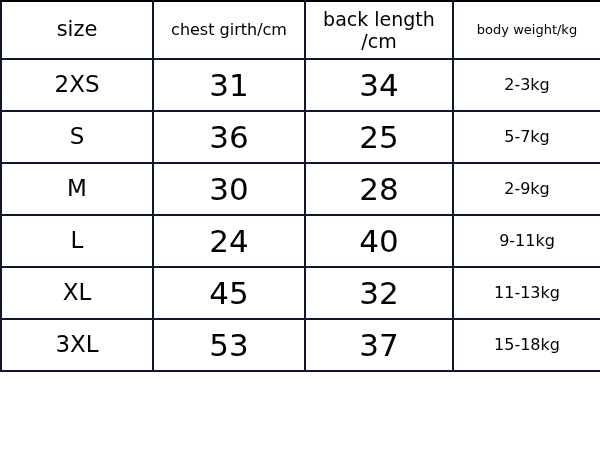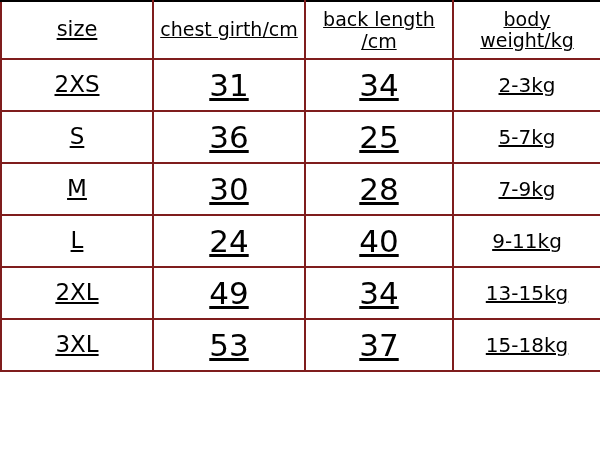--- a/index.html
+++ b/index.html
@@ -12,64 +12,63 @@
     height: 456px;
     overflow: hidden;
     font-family: "DejaVu Sans", sans-serif;
     color: #000000;
   }
   .sheet {
     position: relative;
     width: 600px;
     height: 396px;
     box-sizing: border-box;
-    text-decoration: underline;
   }
   table.size-table {
     border-collapse: collapse;
     width: 600px;
     table-layout: fixed;
   }
   table.size-table td {
-    border: 2px solid #7f1d1d;
+    border: 2px solid #0f172a;
     text-align: center;
     vertical-align: middle;
     padding: 0;
     line-height: 1.12;
     color: #000;
   }
   
   col.c0 { width: 152px; }
   col.c1 { width: 152px; }
   col.c2 { width: 148px; }
   col.c3 { width: 148px; }
 
   
   tr.header-row td {
     height: 56px;
     font-size: 19px;
     font-weight: 400;
   }
   tr.header-row td.col-size { font-size: 21px; }
-  tr.header-row td.col-chest { font-size: 19px; }
+  tr.header-row td.col-chest { font-size: 16px; }
   tr.header-row td.col-back { font-size: 19px; margin-left: 32px; }
-  tr.header-row td.col-weight { font-size: 19px; }
+  tr.header-row td.col-weight { font-size: 13px; }
 
   .two-line {
     display: block;
     line-height: 1.18;
   }
 
   
   tr.data-row td {
     height: 50px;
     font-size: 31px;
   }
   tr.data-row td.cell-size { font-size: 23px; }
-  tr.data-row td.cell-weight { font-size: 20px; }
+  tr.data-row td.cell-weight { font-size: 16px; }
 
   
   table.size-table tr:first-child td { border-top: 2px solid #000; }
 </style>
 </head>
 <body>
 
 <div class="sheet">
   <table class="size-table">
     <colgroup>
@@ -104,33 +103,33 @@
       <tr class="data-row">
         <td class="cell-size">S</td>
         <td class="cell-chest">36</td>
         <td class="cell-back">25</td>
         <td class="cell-weight">5-7kg</td>
       </tr>
       <tr class="data-row">
         <td class="cell-size">M</td>
         <td class="cell-chest">30</td>
         <td class="cell-back">28</td>
-        <td class="cell-weight">7-9kg</td>
+        <td class="cell-weight">2-9kg</td>
       </tr>
       <tr class="data-row">
         <td class="cell-size">L</td>
         <td class="cell-chest">24</td>
         <td class="cell-back">40</td>
         <td class="cell-weight">9-11kg</td>
       </tr>
       <tr class="data-row">
-        <td class="cell-size">2XL</td>
-        <td class="cell-chest">49</td>
-        <td class="cell-back">34</td>
-        <td class="cell-weight">13-15kg</td>
+        <td class="cell-size">XL</td>
+        <td class="cell-chest">45</td>
+        <td class="cell-back">32</td>
+        <td class="cell-weight">11-13kg</td>
       </tr>
       <tr class="data-row">
         <td class="cell-size">3XL</td>
         <td class="cell-chest">53</td>
         <td class="cell-back">37</td>
         <td class="cell-weight">15-18kg</td>
       </tr>
     </tbody>
   </table>
 </div>

